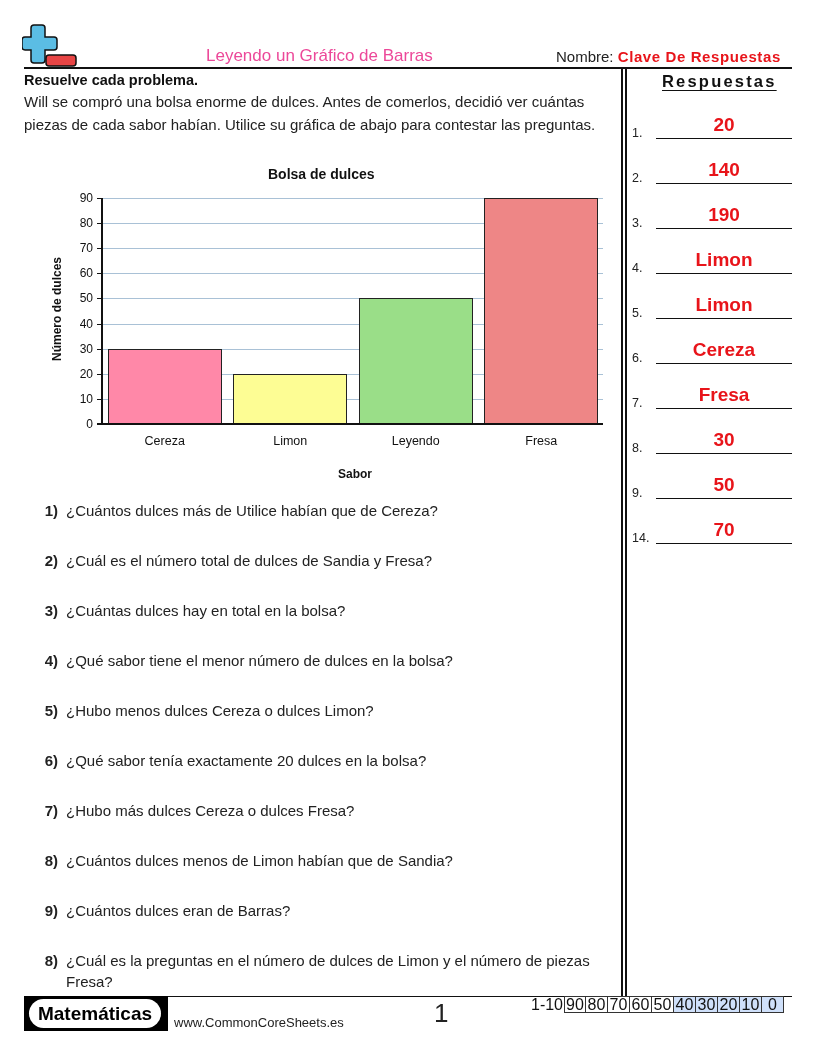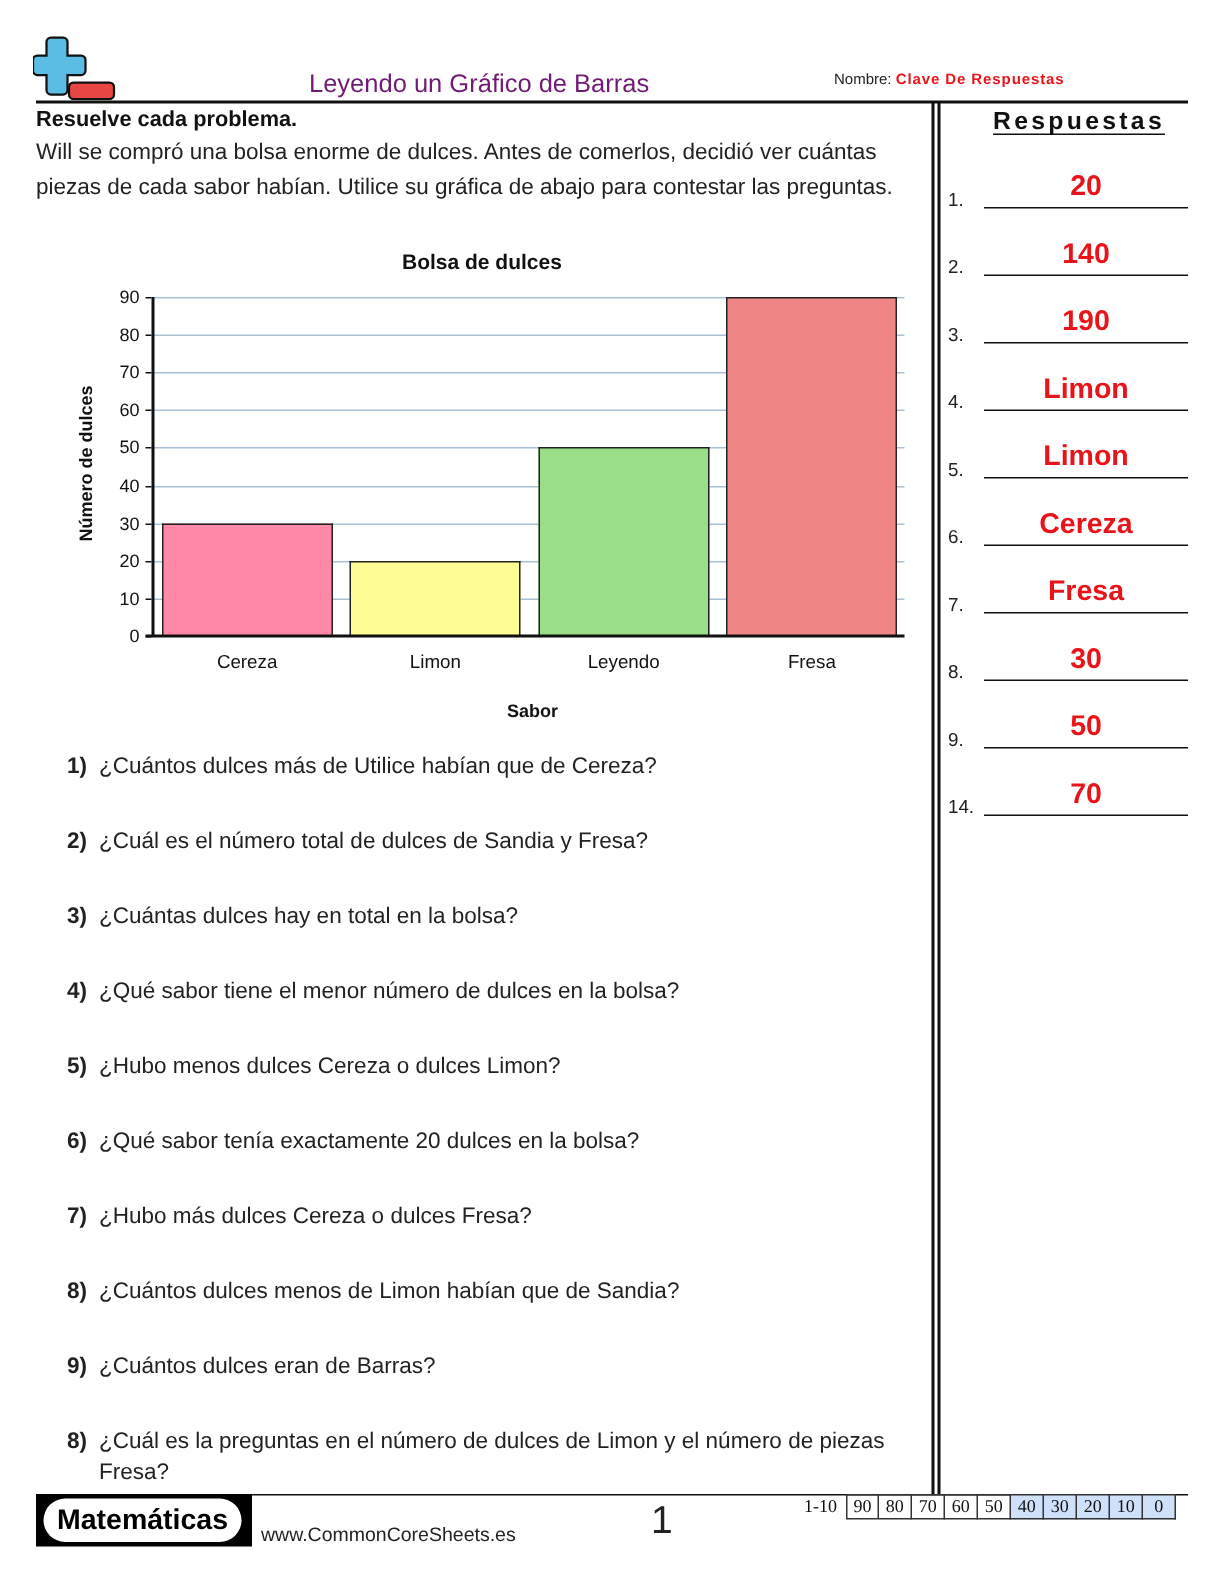--- a/index.html
+++ b/index.html
@@ -1,22 +1,22 @@
 <!DOCTYPE html>
 <html><head>
 <meta charset="utf-8">
 <style>
   html, body { margin: 0; padding: 0; background: #fff; }
   body { width: 816px; height: 1056px; position: relative; font-family: "Liberation Sans", sans-serif; color: #111; overflow: hidden; }
   .abs { position: absolute; }
 
   
   .logo { left: 22px; top: 23px; width: 58px; height: 44px; }
-  .title { left: 206px; top: 46px; font-size: 17px; color: #701a75; }
-  .nombre { left: 556px; top: 48px; font-size: 10px; color: #222; }
+  .title { left: 206px; top: 46px; font-size: 17px; color: #ec4899; }
+  .nombre { left: 556px; top: 48px; font-size: 15px; color: #222; }
   .nombre .val { color: #e8141a; font-weight: bold; letter-spacing: 0.6px; }
   .hline-top { left: 24px; top: 67px; width: 768px; height: 2px; background: #111; }
 
   
   .vdiv1 { left: 621px; top: 68px; width: 2px; height: 928px; background: #111; }
   .vdiv2 { left: 625px; top: 68px; width: 2px; height: 928px; background: #111; }
 
   
   .instr-head { left: 24px; top: 72px; font-size: 14.5px; font-weight: bold; }
   .instr-body { left: 24px; top: 91px; width: 595px; font-size: 15px; line-height: 22.5px; color: #222; }
@@ -45,21 +45,21 @@
   .ans-num { position: absolute; left: 0; bottom: 0; font-size: 12.5px; color: #222; }
   .ans-line { position: absolute; left: 24px; right: 0; bottom: 1px; height: 1px; background: #111; }
   .ans-val { position: absolute; left: 24px; right: 0; bottom: 4px; text-align: center; color: #e8141a; font-weight: bold; font-size: 19px; }
 
   
   .hline-bot { left: 24px; top: 996px; width: 768px; height: 1px; background: #111; }
   .foot-black { left: 24px; top: 996px; width: 144px; height: 35px; background: #000; }
   .foot-pill { left: 29px; top: 999px; width: 132px; height: 29px; background: #fff; border-radius: 15px; text-align: center; font-size: 19px; font-weight: bold; line-height: 29px; color: #000; }
   .foot-url { left: 174px; top: 1015px; font-size: 13px; color: #222; }
   .foot-page { left: 434px; top: 998px; font-size: 26px; color: #222; }
-  .scale { left: 530px; top: 996px; height: 17px; display: flex; font-size: 12px; font-family: Liberation Serif, serif; }
+  .scale { left: 530px; top: 996px; height: 17px; display: flex; font-size: 16px; }
   .scale .lbl { width: 34px; text-align: center; line-height: 17px; }
   .scale .cell { width: 22px; border: 1px solid #333; border-left: none; text-align: center; line-height: 15px; box-sizing: border-box; height: 17px; }
   .scale .cell.first { border-left: 1px solid #333; }
   .scale .cell.blue { background: #cfe0fa; }
 </style>
 </head>
 <body>
 
 <div class="abs logo">
   <svg width="58" height="44" viewBox="0 0 58 44">

